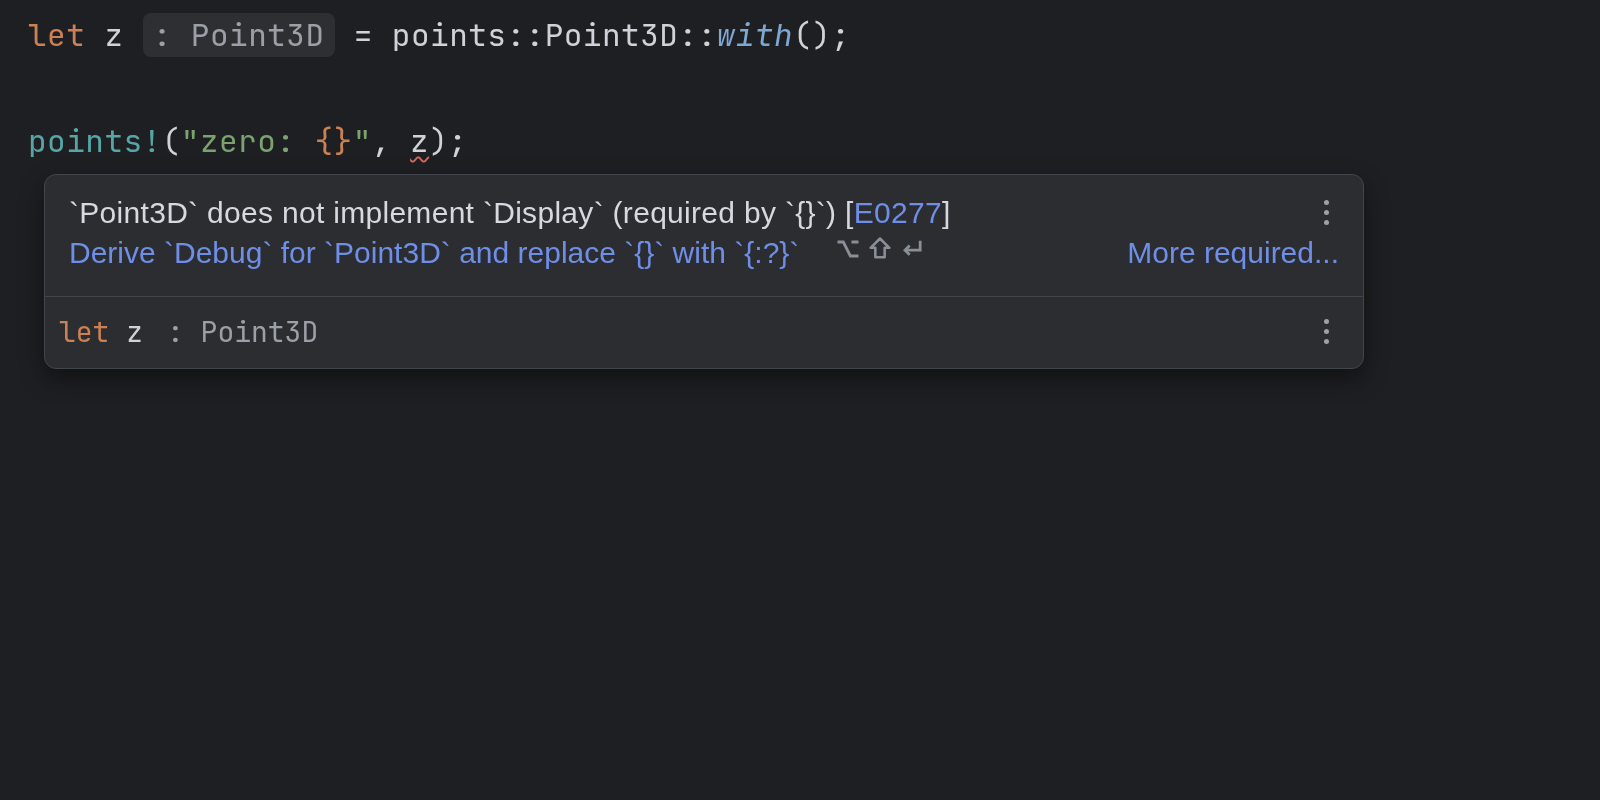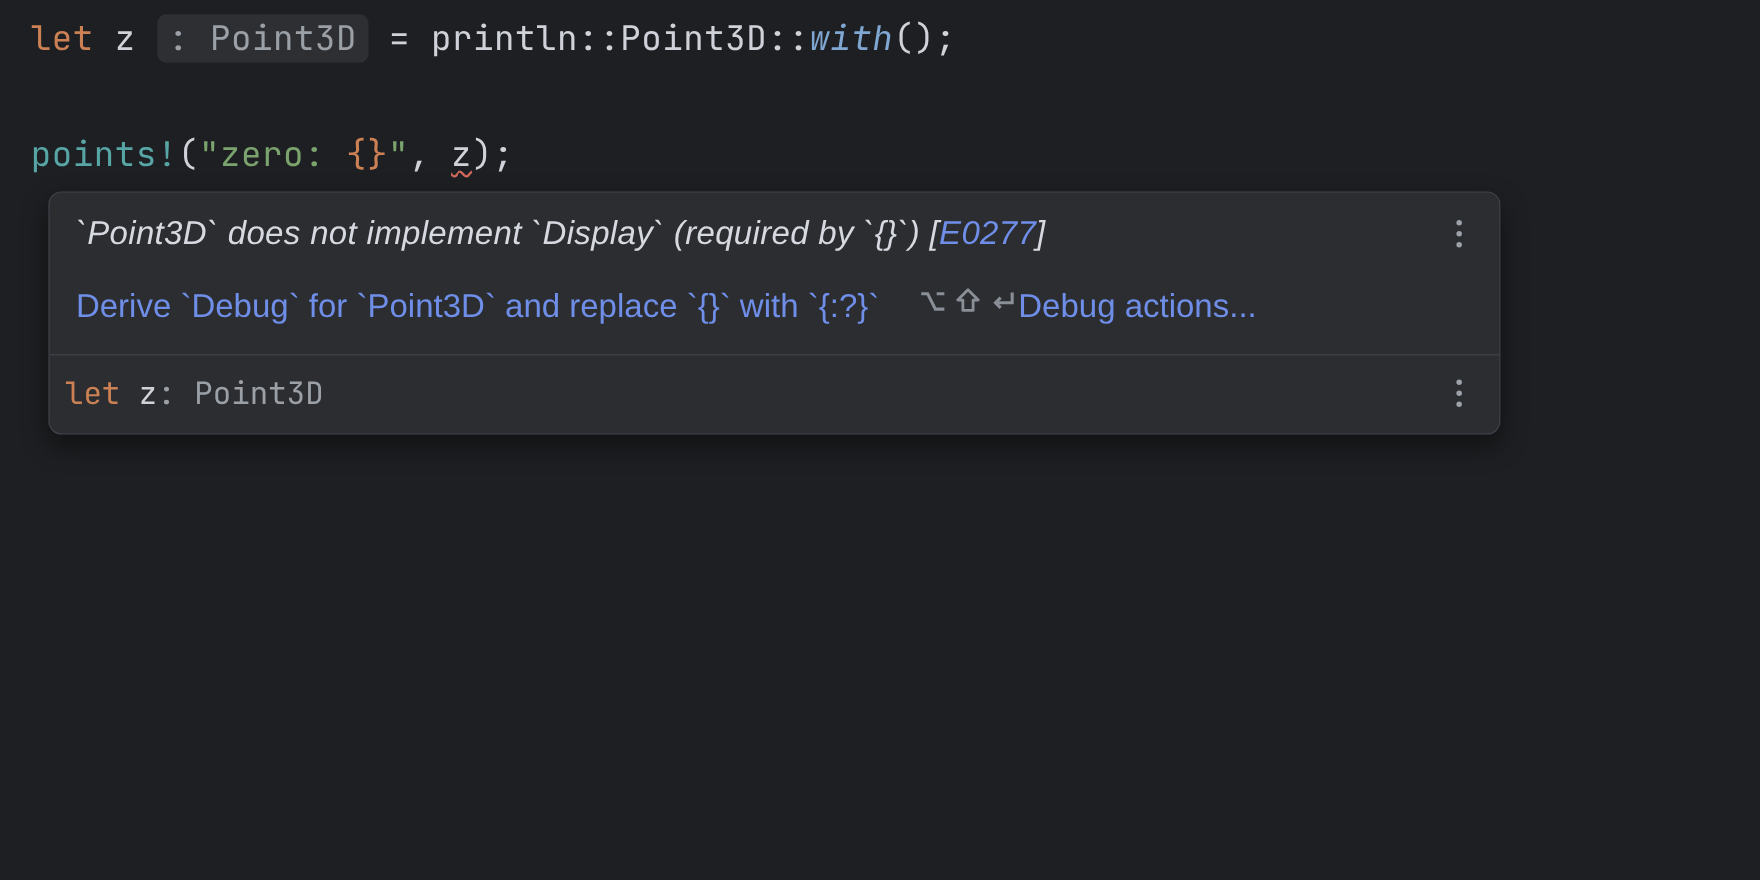--- a/index.html
+++ b/index.html
@@ -57,53 +57,52 @@
     background: var(--popup-bg);
     border: 1px solid var(--popup-border);
     border-radius: 12px;
     box-shadow: 0 10px 24px rgba(0,0,0,0.45);
     font-family: -apple-system, "Segoe UI", Arial, sans-serif;
     font-size: 30px;
     color: var(--popup-fg-light);
     overflow: hidden;
   }
   .popup-upper { padding: 18px 24px 22px 24px; }
-  .popup-row1 { display:flex; align-items:center; justify-content:space-between;font-style:italic; }
+  .popup-row1 { display:flex; align-items:center; justify-content:space-between; }
   .error-msg { letter-spacing:0.3px; }
   .error-code { color: var(--link); }
   .popup-row2 {
-    display:flex; align-items:center; 
-    margin-top: 26px;
+    display:flex; align-items:center; justify-content:space-between;
   }
   .fix-link { color: var(--link); cursor:pointer; }
   .shortcut { color: #8a8f97; margin-left: 26px; display:inline-flex; align-items:center; gap:4px; letter-spacing:2px; }
   .shortcut svg { width:28px; height:28px; }
   .more-actions { color: var(--link); cursor:pointer; }
   .popup-lower {
     border-top: 1px solid var(--popup-border);
     padding: 16px 24px 18px 14px;
     display:flex; align-items:center; justify-content:space-between;
     font-family: "JetBrains Mono","Fira Code",Menlo,Consolas,monospace;
     font-size:28px;
   }
   .sig-kw { color: var(--orange); }
   .sig-ident { color: var(--fg); }
-  .sig-muted { color: var(--muted); }
+  .sig-muted { color: var(--muted); margin-left: 24px; }
   .kebab {
     display:flex; flex-direction:column; gap:5px; align-items:center;
     width:26px; cursor:pointer; padding:4px 2px;
   }
   .kebab span { width:5px; height:5px; border-radius:50%; background:#9da1a8; }
 </style>
 </head>
 <body>
 
 <div class="editor">
 
-  <div class="code-line"><span class="kw">let</span> <span class="ident">z</span> <span class="type-hint"><span>: </span><span>Point3D</span></span><span class="punct"> = </span><span class="ident">println</span><span class="punct">::</span><span class="ident">Point3D</span><span class="punct">::</span><span class="method-italic">with</span><span class="punct">();</span></div>
+  <div class="code-line"><span class="kw">let</span> <span class="ident">z</span> <span class="type-hint"><span>: </span><span>Point3D</span></span><span class="punct"> = </span><span class="ident">points</span><span class="punct">::</span><span class="ident">Point3D</span><span class="punct">::</span><span class="method-italic">with</span><span class="punct">();</span></div>
 
   <div class="blank-line"></div>
 
   <div class="code-line"><span class="macro">points!</span><span class="punct">(</span><span class="string">"zero: </span><span class="fmt">{}</span><span class="string">"</span><span class="punct">, </span><span class="ident err-underline">z</span><span class="punct">);</span></div>
 
   <div class="popup">
     <div class="popup-upper">
       <div class="popup-row1">
         <div class="error-msg">
           <span>`Point3D` does not implement `Display` (required by `{}`) [</span><span class="error-code">E0277</span><span>]</span>
@@ -124,21 +123,21 @@
               </svg>
             <svg viewBox="0 0 24 24">
                 <path d="M12 3l8 8h-4v8H8v-8H4z" stroke="#8a8f97" stroke-width="2.2" fill="none" stroke-linejoin="round"></path>
               </svg>
             <svg viewBox="0 0 24 24">
                 <path d="M19 5v8H7" stroke="#8a8f97" stroke-width="2.4" fill="none"></path>
                 <path d="M10 9l-4 4 4 4" stroke="#8a8f97" stroke-width="2.4" fill="none"></path>
               </svg>
           </span>
         </div>
-        <span class="more-actions">Debug actions...</span>
+        <span class="more-actions">More required...</span>
       </div>
     </div>
     <div class="popup-lower">
       <div>
         <span class="sig-kw">let </span><span class="sig-ident">z</span><span class="sig-muted">: Point3D</span>
       </div>
       <div class="kebab">
         <span></span>
           <span></span>
           <span></span>

